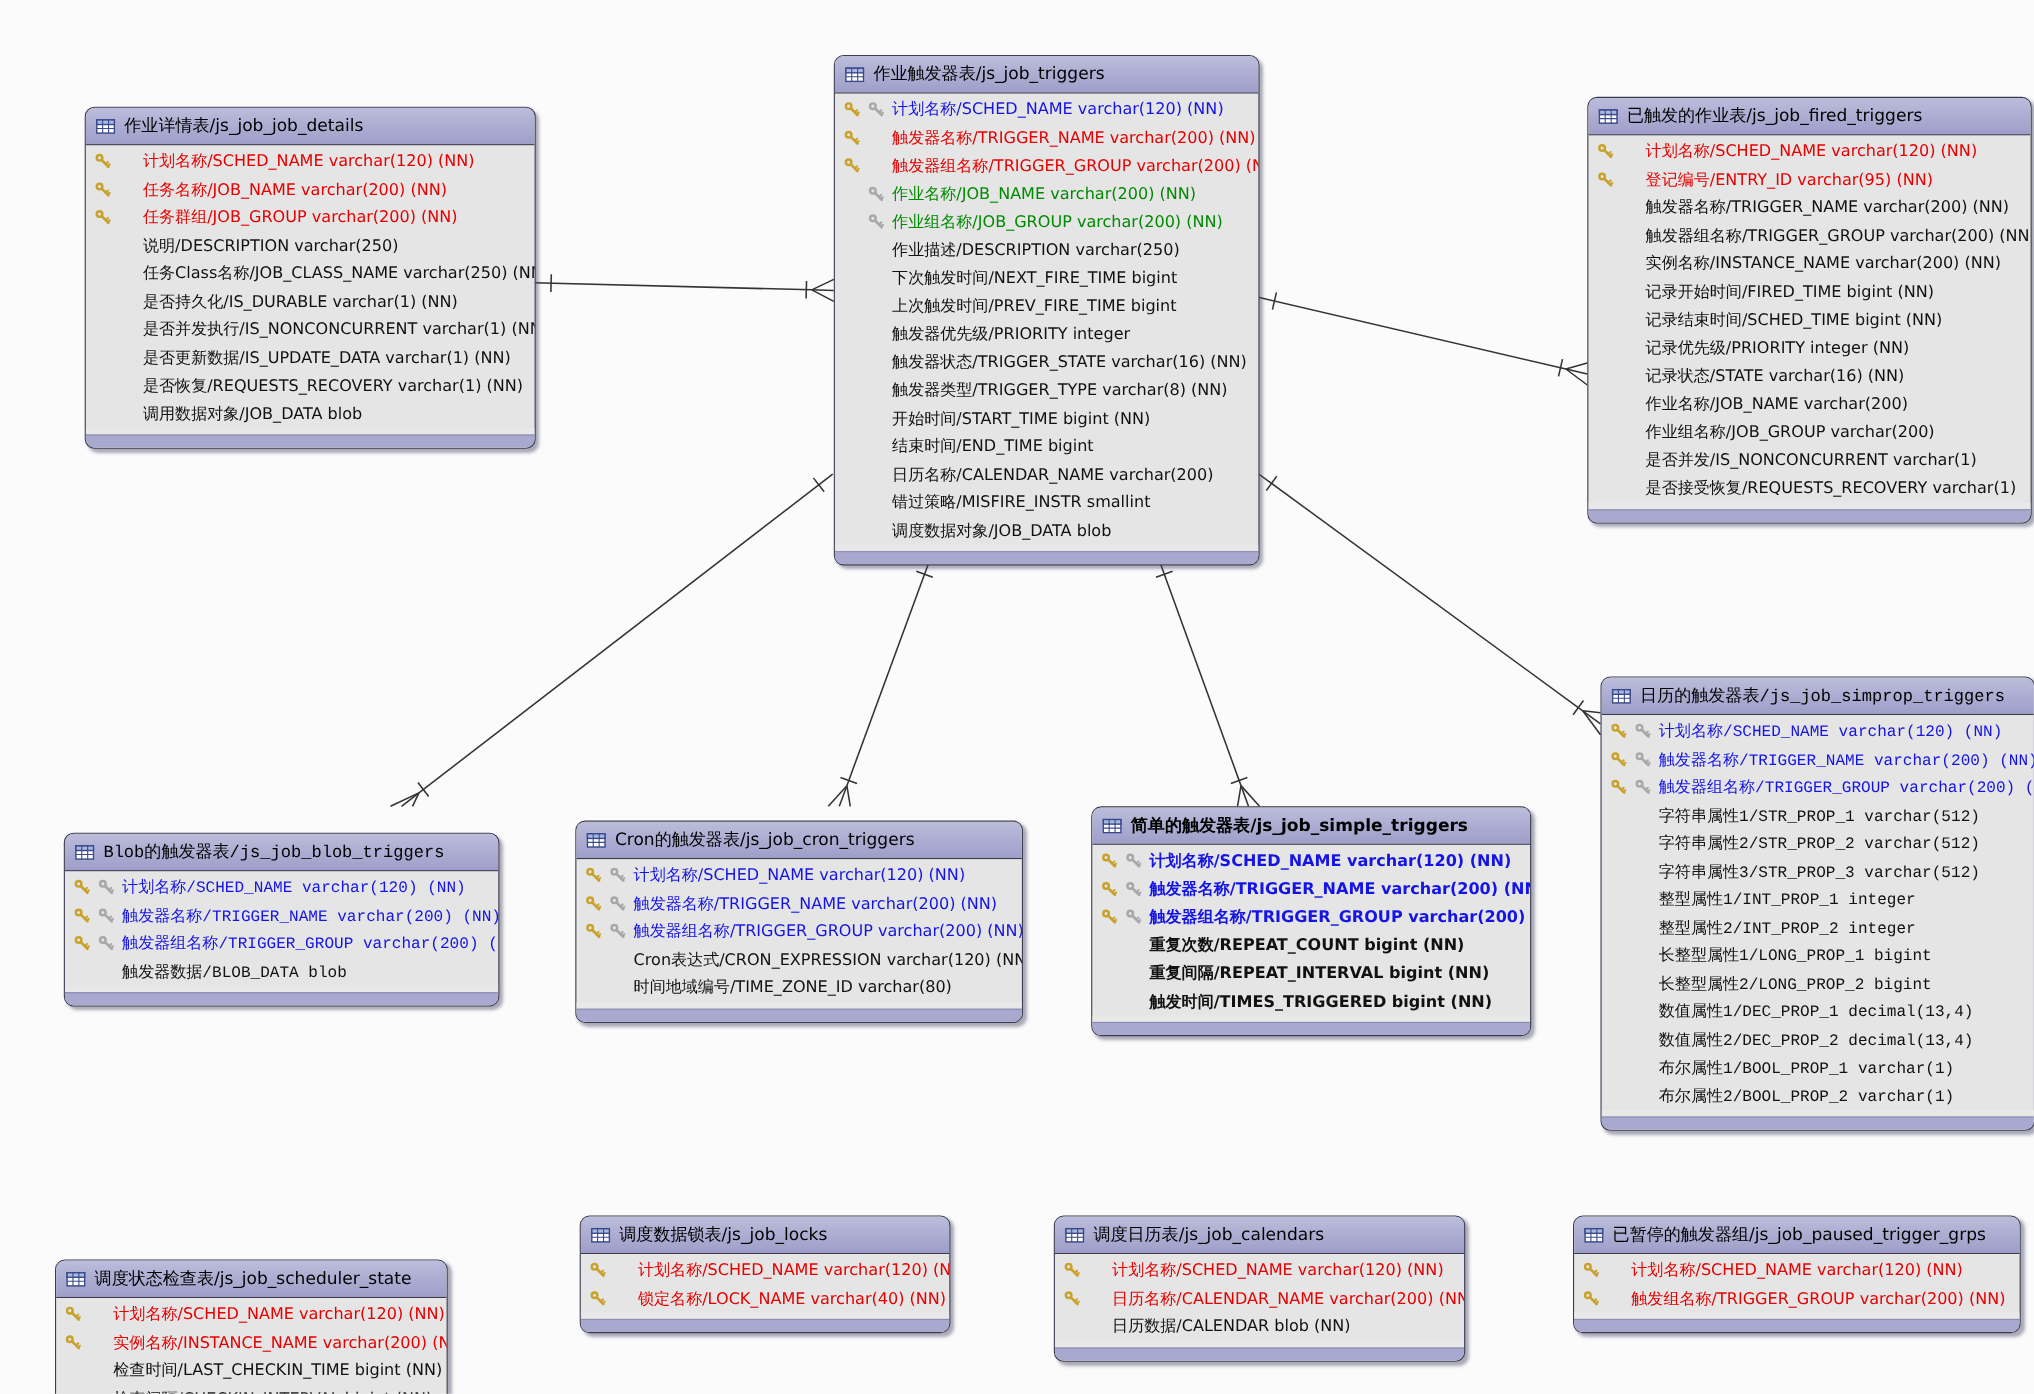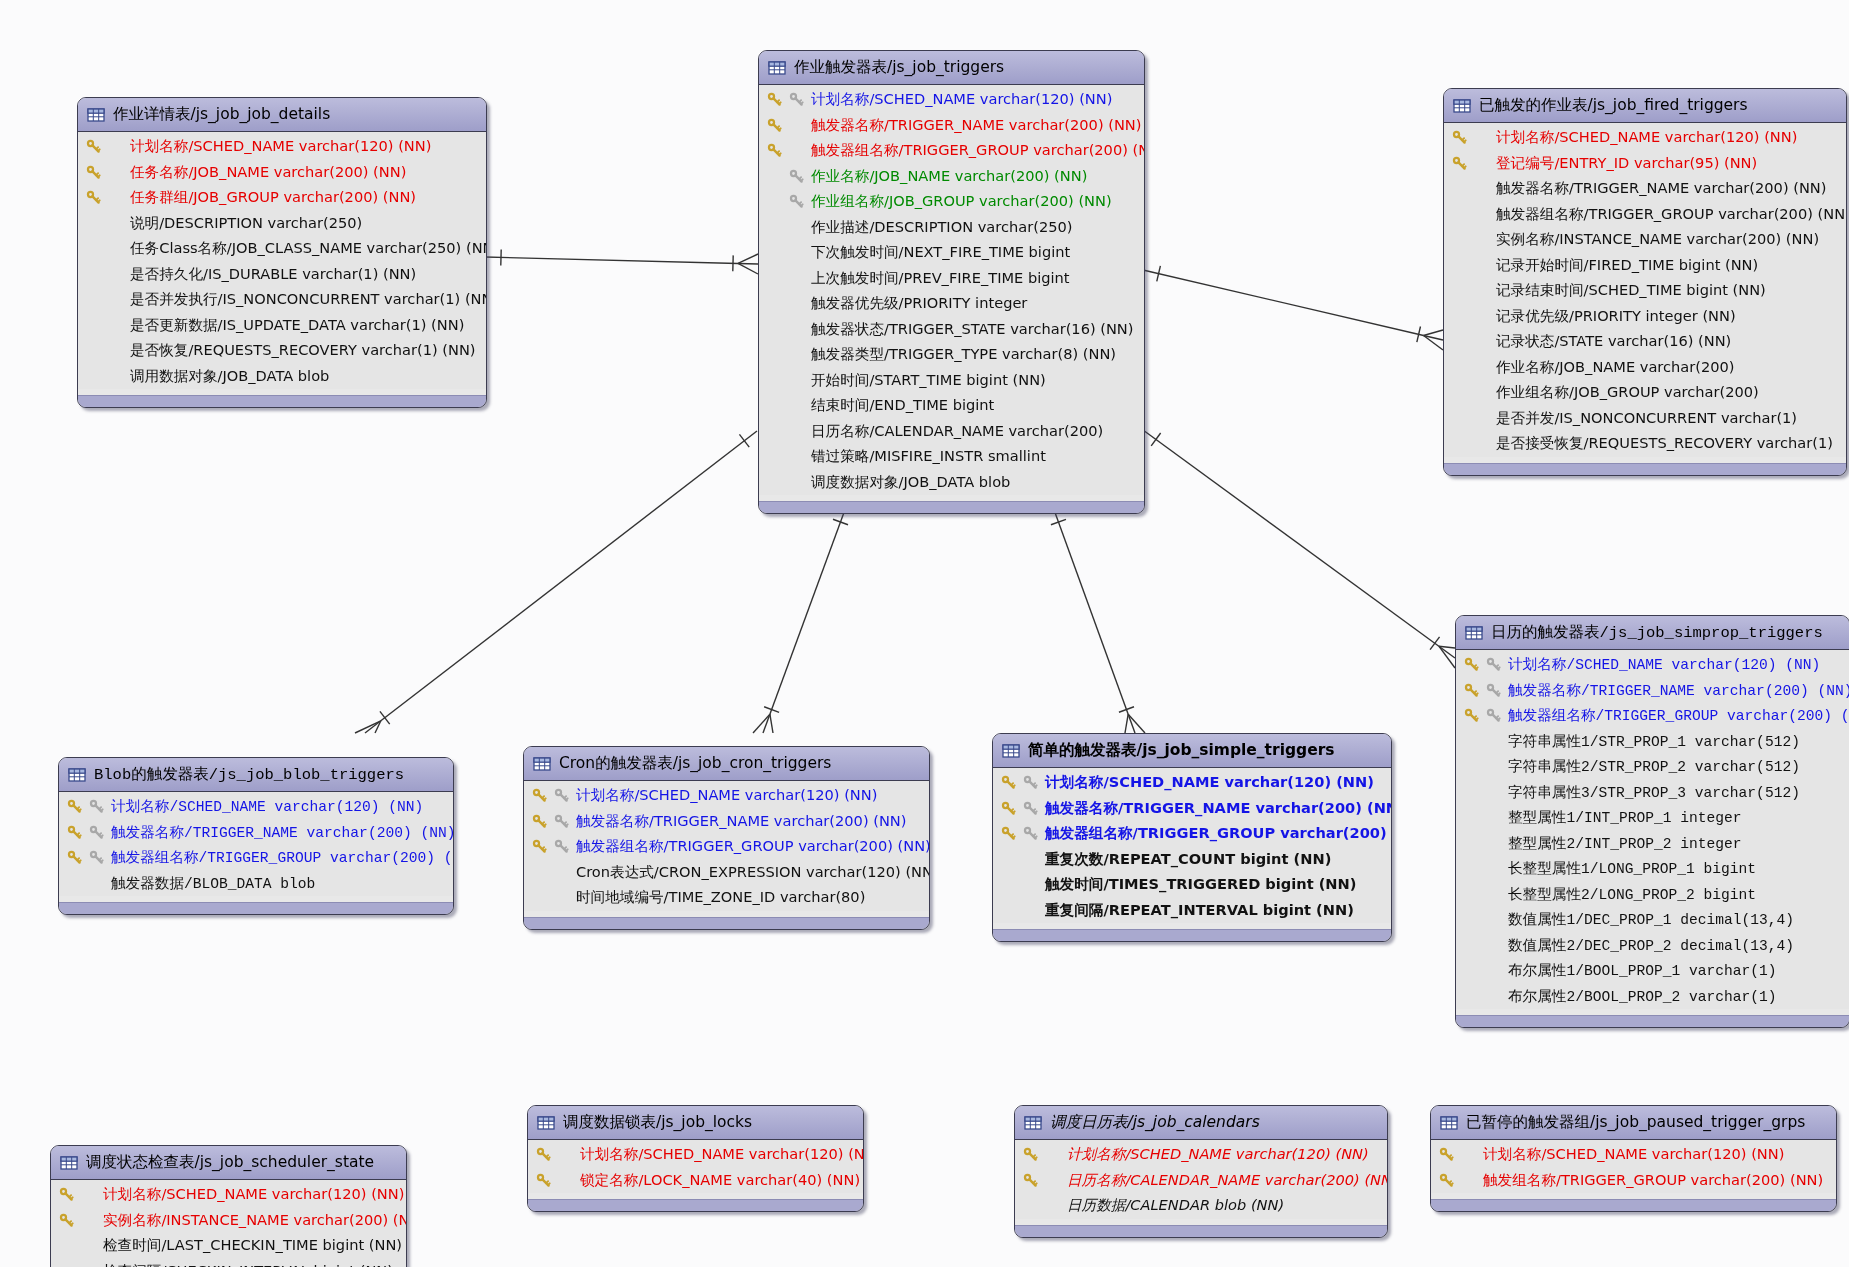--- a/index.html
+++ b/index.html
@@ -723,27 +723,27 @@
           <span class="f-label pkfk">触发器组名称/TRIGGER_GROUP varchar(200) (NN)</span>
         </div>
         <div class="field-row">
           <span class="kslot"></span>
           <span class="kslot"></span>
           <span class="f-label none">重复次数/REPEAT_COUNT bigint (NN)</span>
         </div>
         <div class="field-row">
           <span class="kslot"></span>
           <span class="kslot"></span>
+          <span class="f-label none">重复间隔/REPEAT_INTERVAL bigint (NN)</span>
+        </div>
+        <div class="field-row">
+          <span class="kslot"></span>
+          <span class="kslot"></span>
           <span class="f-label none">触发时间/TIMES_TRIGGERED bigint (NN)</span>
         </div>
-        <div class="field-row">
-          <span class="kslot"></span>
-          <span class="kslot"></span>
-          <span class="f-label none">重复间隔/REPEAT_INTERVAL bigint (NN)</span>
-        </div>
       </div>
     <div class="t-strip"></div>
     <div class="t-footer"></div>
   </div>
     <div class="etable" style="left: 50px; top: 1105px; width: 355px; margin-top: 40px;">
     <div class="t-title">
       <svg class="ticon" viewBox="0 0 18 14">
         <rect x="1" y="1" width="16" height="12" fill="#ffffff" stroke="#3a4a8c" stroke-width="1.3"></rect>
         <rect x="1" y="1" width="16" height="4.2" fill="#a8b8e0" stroke="#3a4a8c" stroke-width="1.3"></rect>
         <path d="M6.3 1 V13 M11.7 1 V13 M1 8.8 H17" stroke="#3a4a8c" stroke-width="1" fill="none"></path>
@@ -816,21 +816,21 @@
               <path d="M10.8 10.8 L12.9 8.7 M12.8 12.8 L14.6 11" stroke="#c9a22c" stroke-width="2" stroke-linecap="round" fill="none"></path>
             </svg>
           </span>
           <span class="kslot"></span>
           <span class="f-label pk">锁定名称/LOCK_NAME varchar(40) (NN)</span>
         </div>
       </div>
     <div class="t-strip"></div>
     <div class="t-footer"></div>
   </div>
-    <div class="etable" style="left: 1014px; top: 1105px; width: 372px; font-style: italic;">
+    <div class="etable" style="left: 958px; top: 1105px; width: 372px;">
     <div class="t-title">
       <svg class="ticon" viewBox="0 0 18 14">
         <rect x="1" y="1" width="16" height="12" fill="#ffffff" stroke="#3a4a8c" stroke-width="1.3"></rect>
         <rect x="1" y="1" width="16" height="4.2" fill="#a8b8e0" stroke="#3a4a8c" stroke-width="1.3"></rect>
         <path d="M6.3 1 V13 M11.7 1 V13 M1 8.8 H17" stroke="#3a4a8c" stroke-width="1" fill="none"></path>
       </svg>
       <span class="t-title-text">调度日历表/js_job_calendars</span>
     </div>
     <div class="t-body">
         <div class="field-row">

